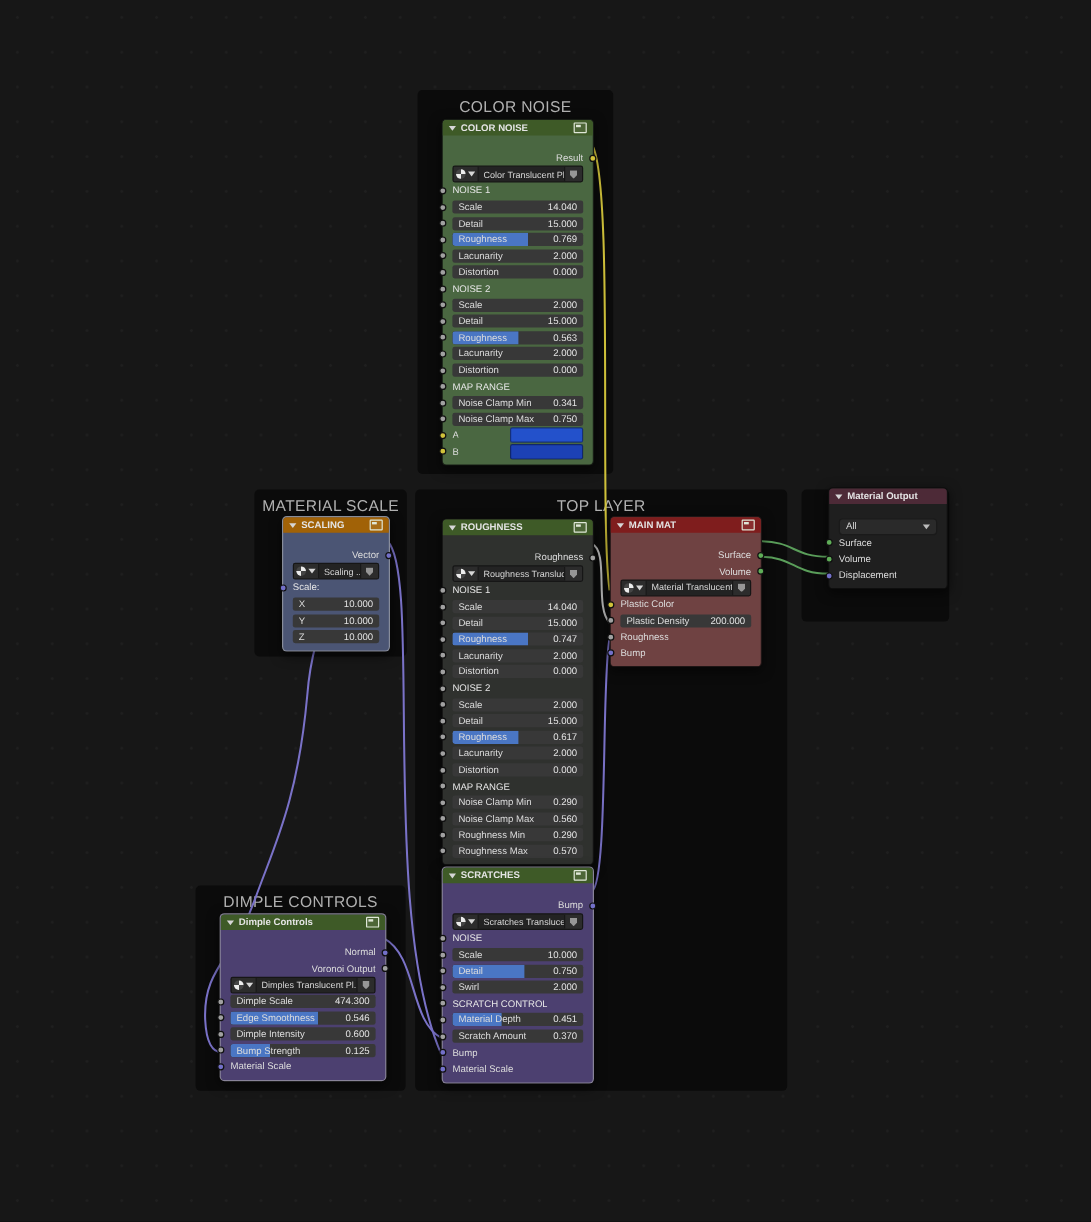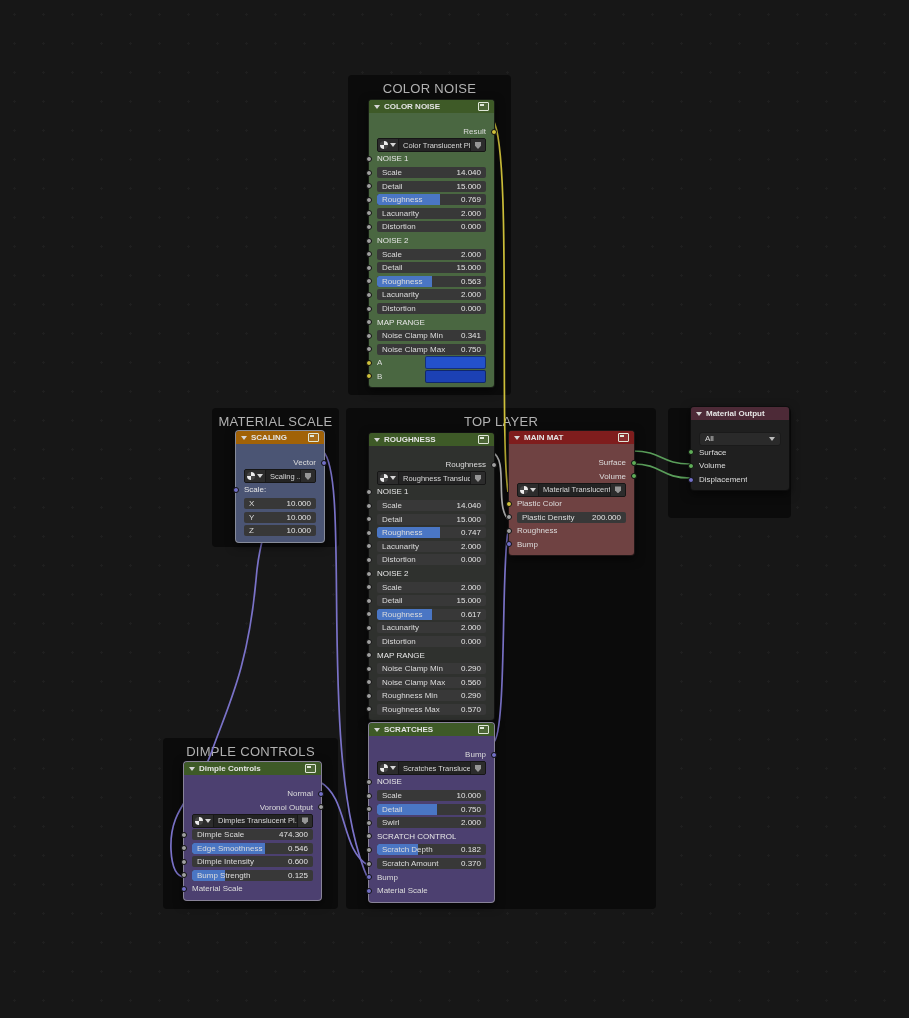--- a/index.html
+++ b/index.html
@@ -501,22 +501,22 @@
             </div>
           </div>
           <div class="row">
             <span class="sock l" style="background: rgb(161, 161, 161);"></span>
             <span class="lab sec">SCRATCH CONTROL</span>
           </div>
           <div class="row">
             <span class="sock l" style="background: rgb(161, 161, 161);"></span>
             <div class="track">
               <div class="fill" style="width: 38%;"></div>
-              <span>Scratch Depth</span>
-              <span class="v">0.182</span>
+              <span>Material Depth</span>
+              <span class="v">0.451</span>
             </div>
           </div>
           <div class="row">
             <span class="sock l" style="background: rgb(161, 161, 161);"></span>
             <div class="track">
               <span>Scratch Amount</span>
               <span class="v">0.370</span>
             </div>
           </div>
           <div class="row">

